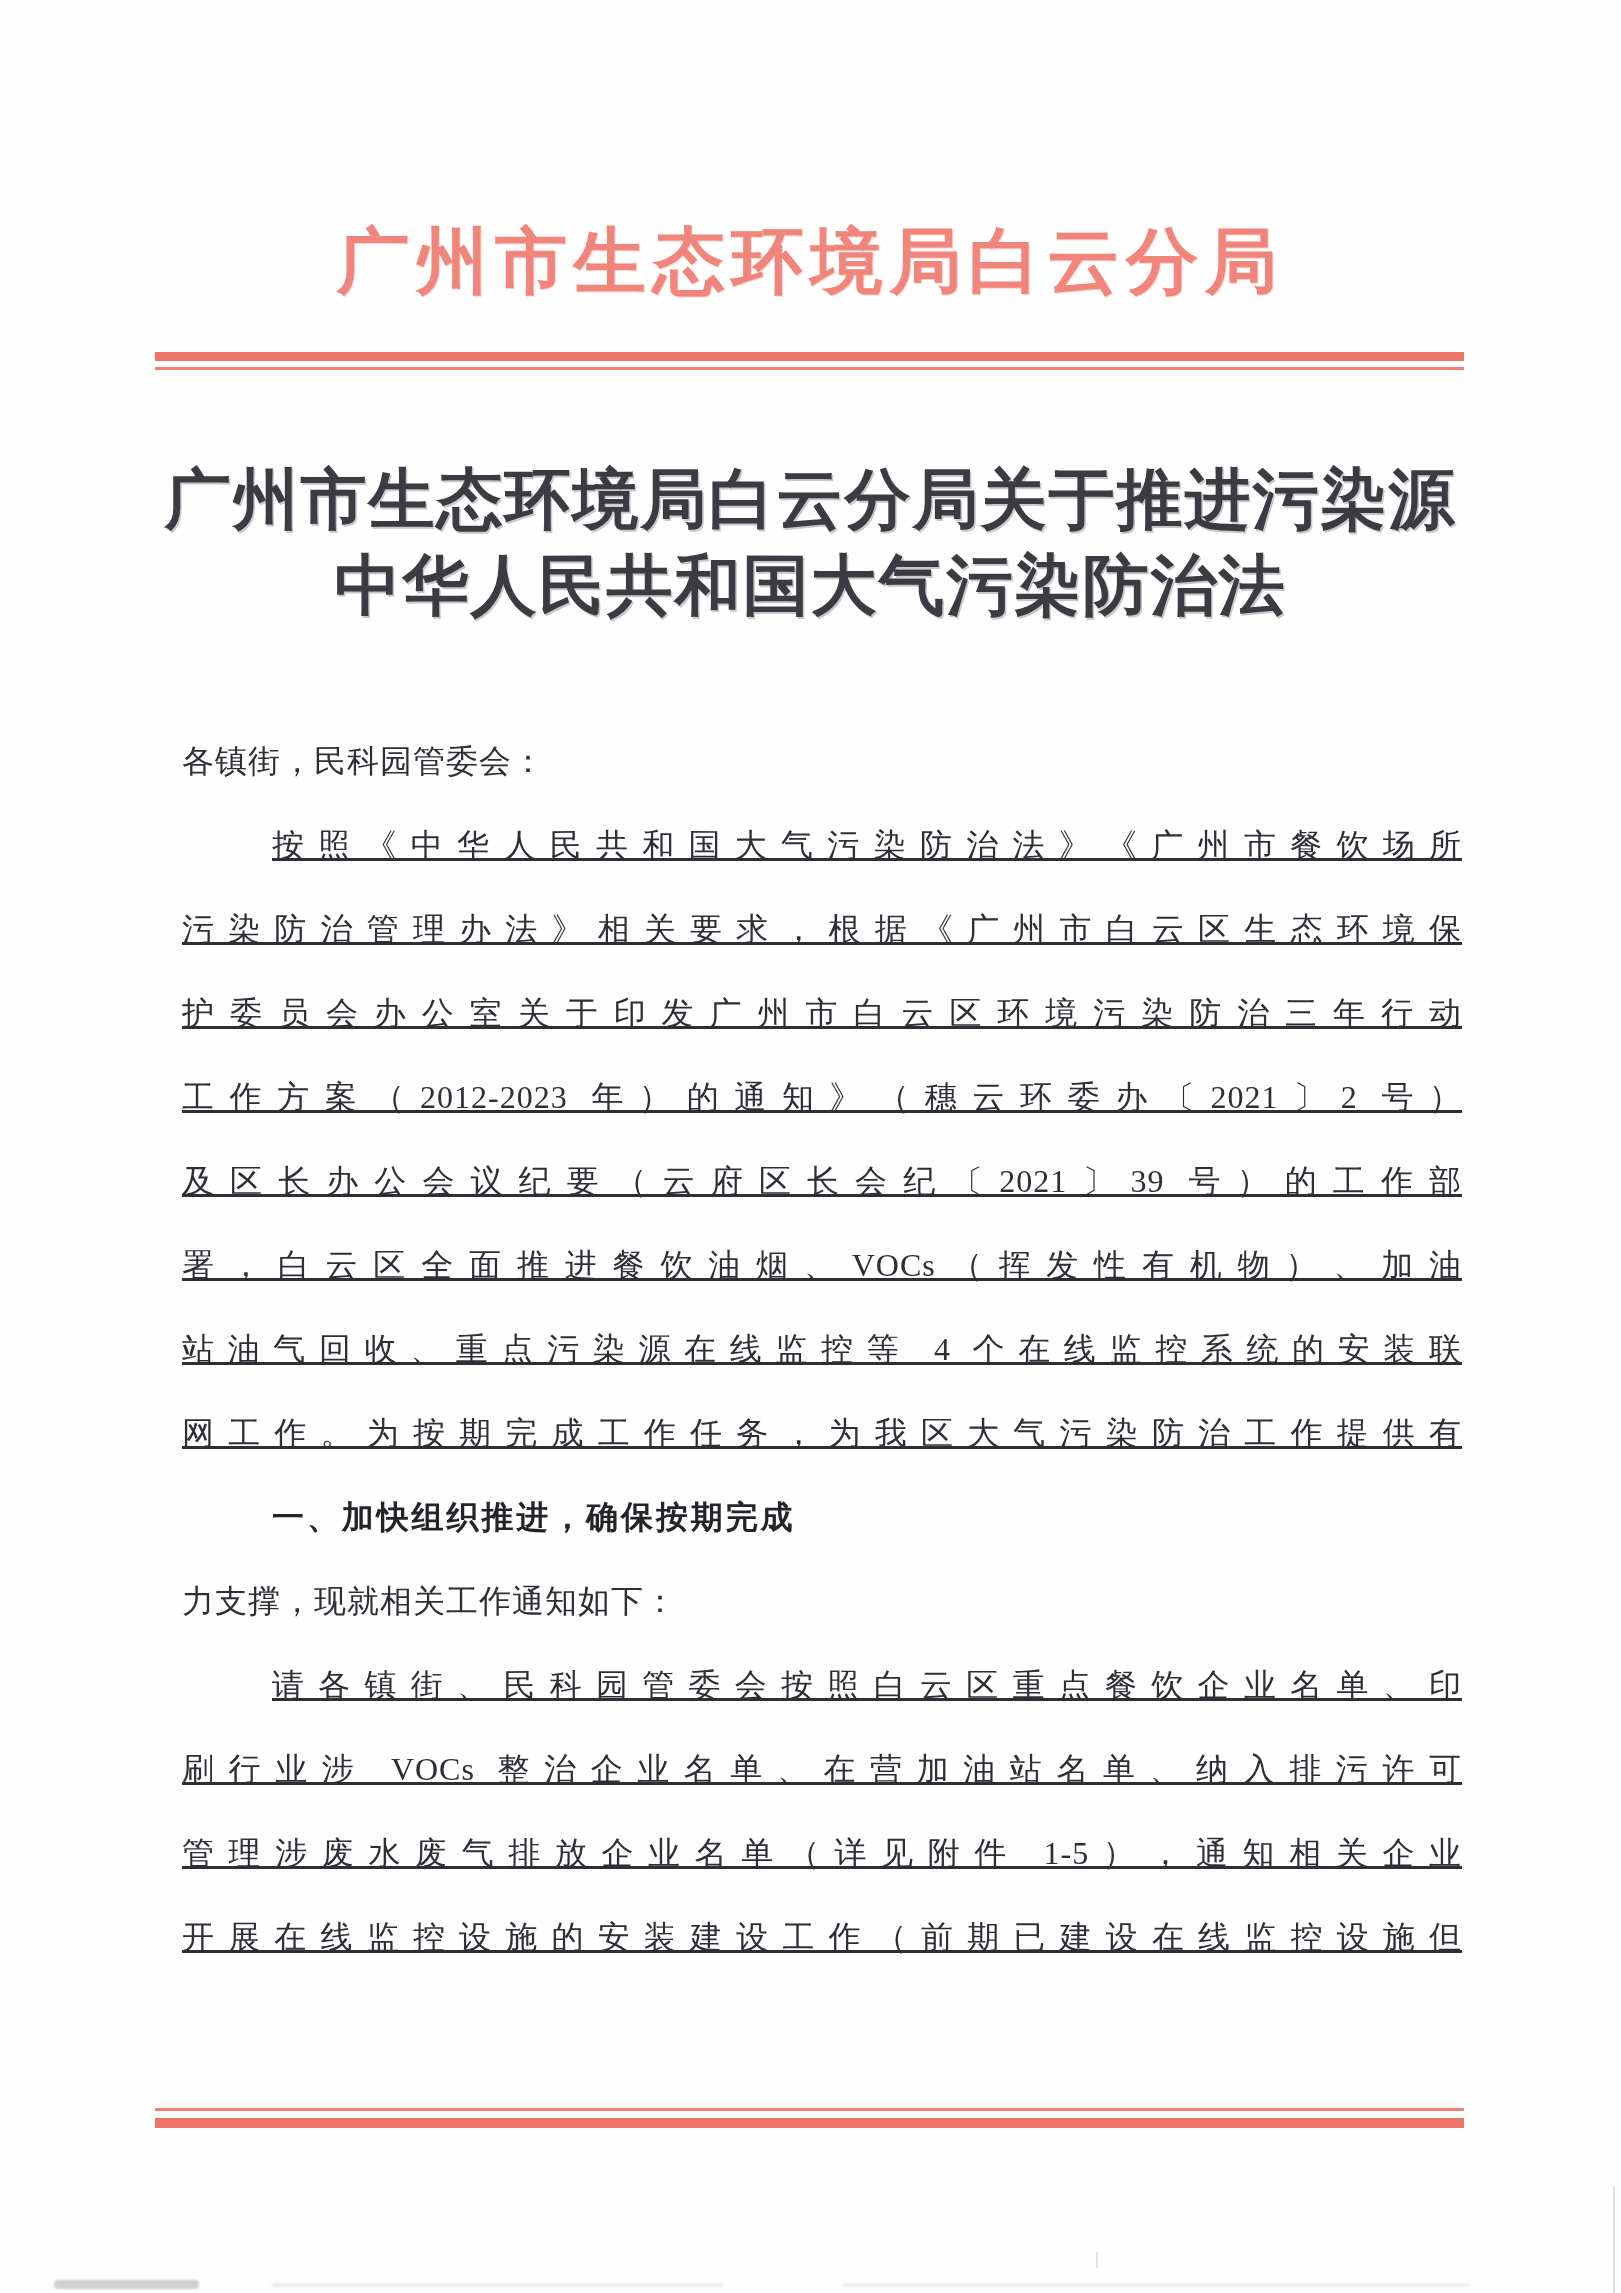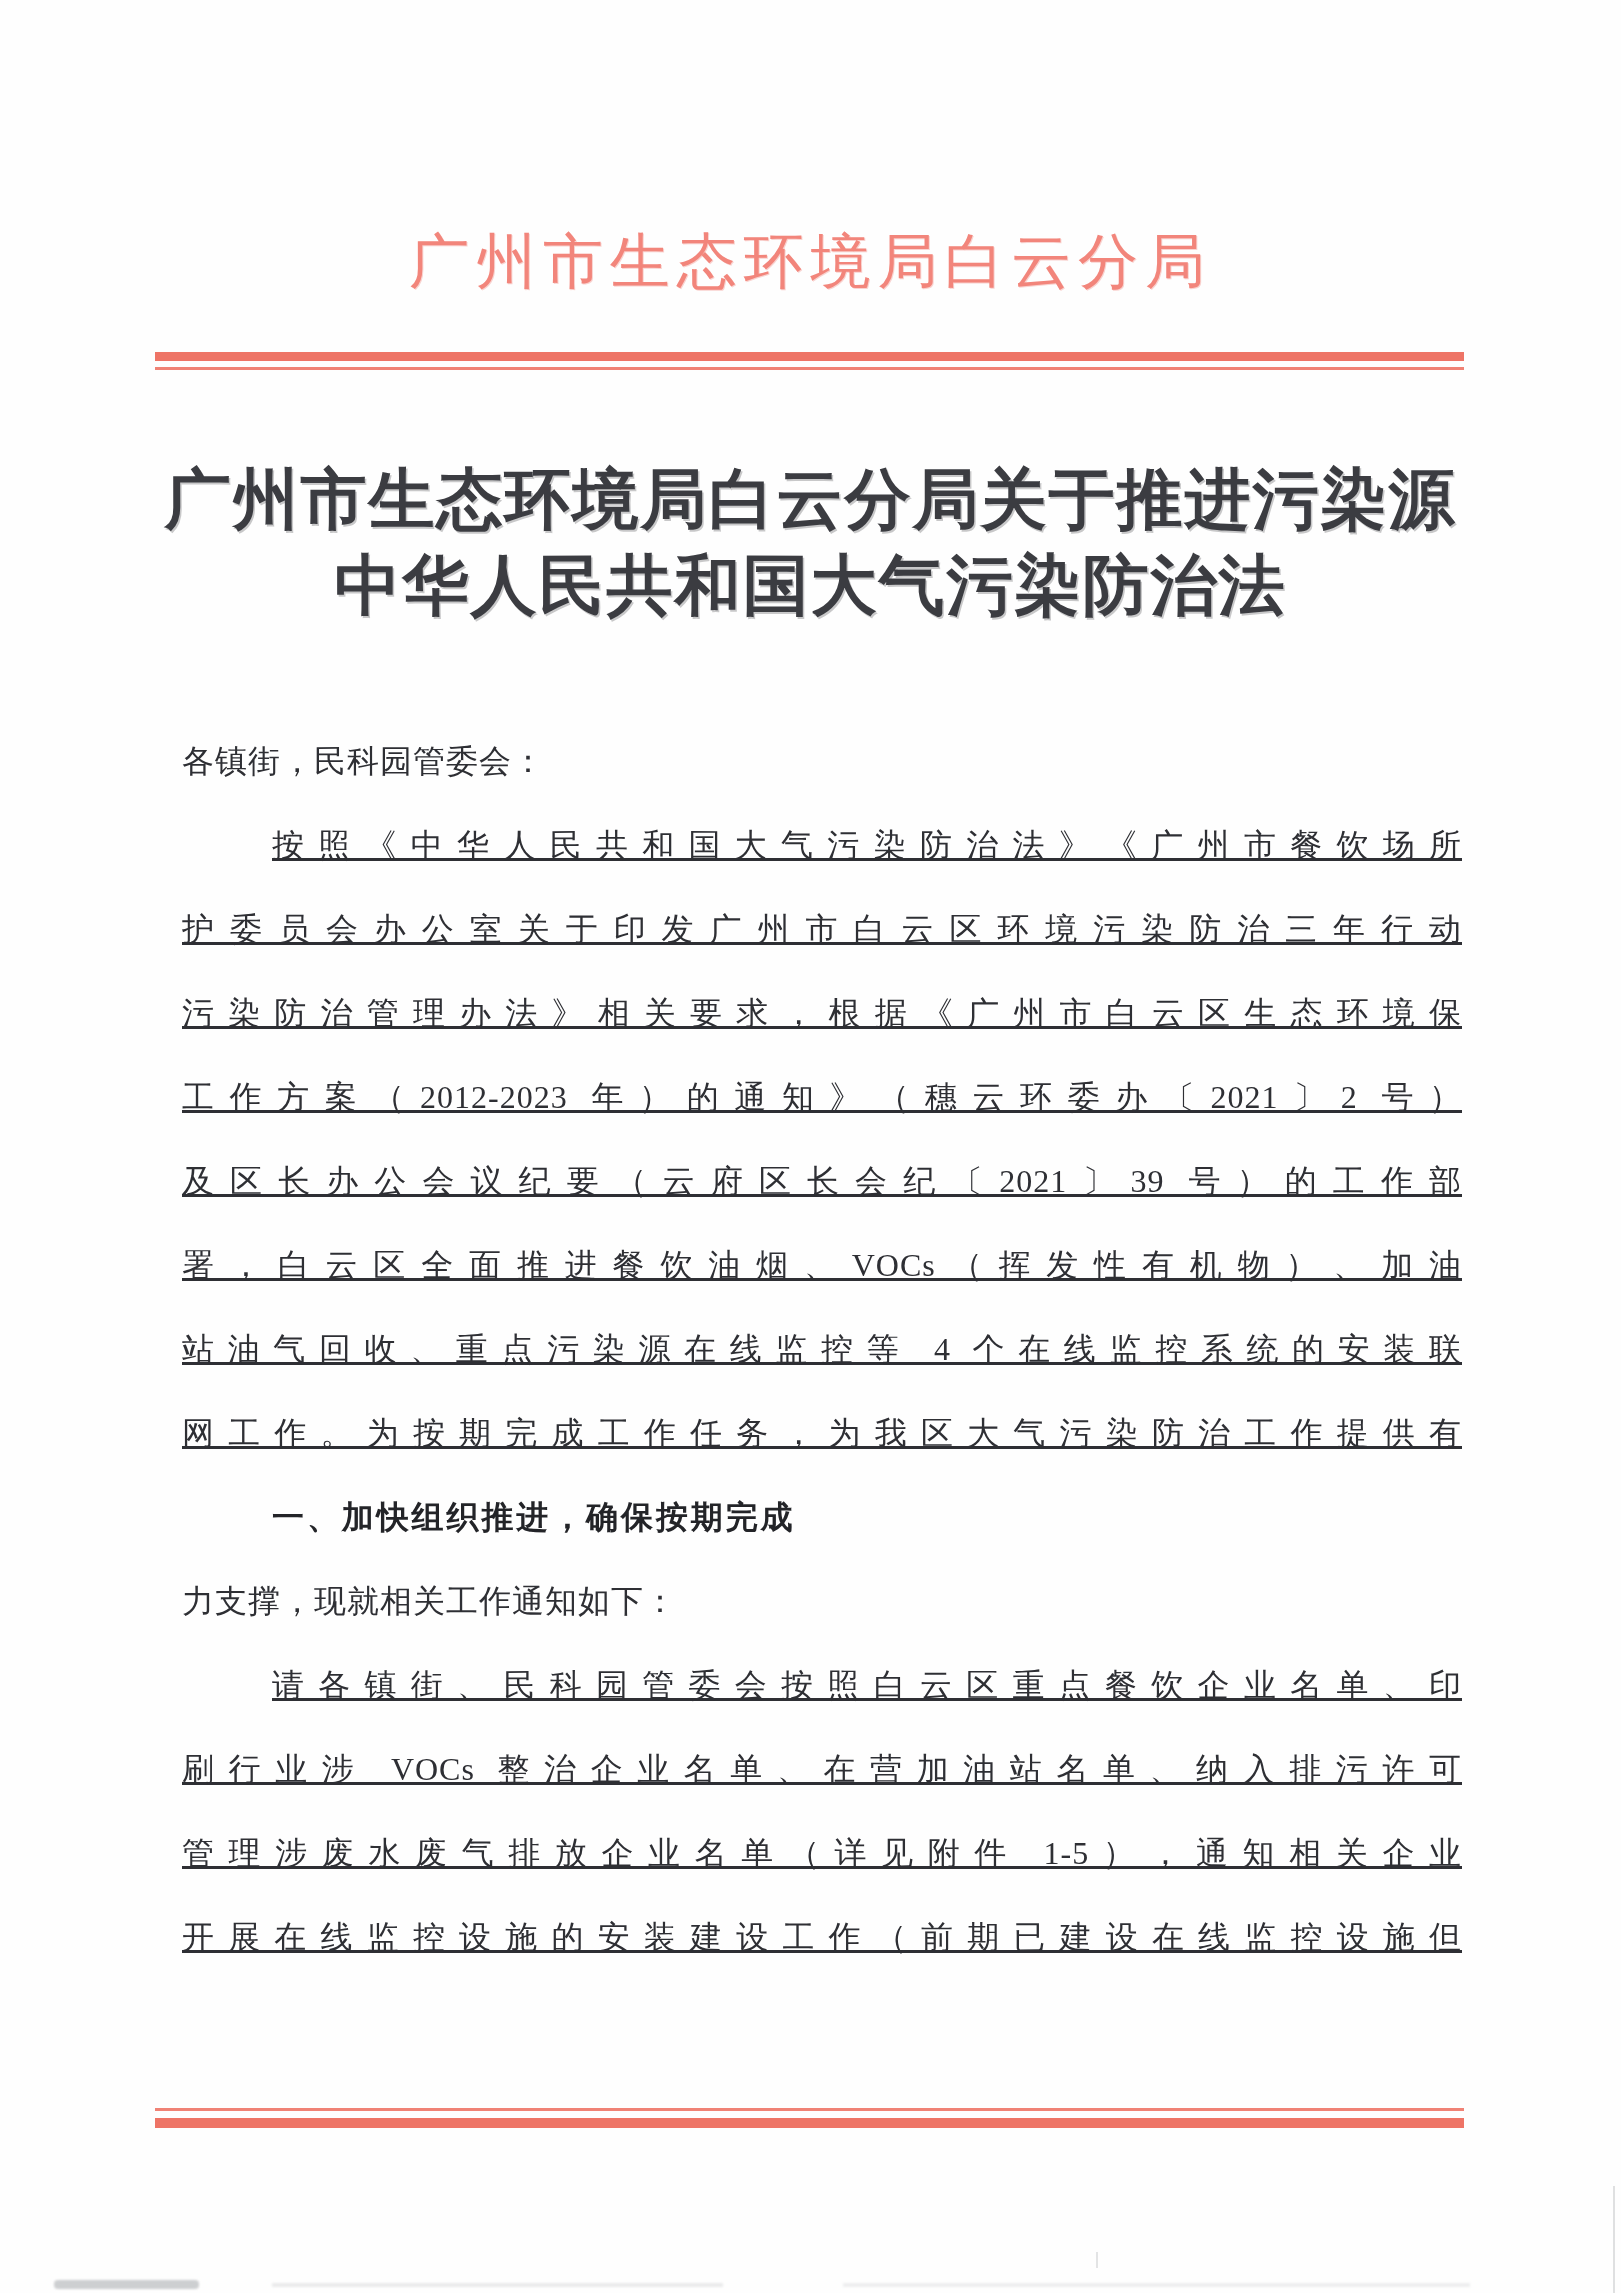--- a/index.html
+++ b/index.html
@@ -15,22 +15,22 @@
     position:relative;
     width:1621px;height:2294px;
     background:var(--paper);
     overflow:hidden;
     font-family:"Liberation Serif","DejaVu Serif",serif;
   }
   
   .letterhead{
     position:absolute;top:208px;left:0;right:0;
     text-align:center;
-    font-size:60px;line-height:108px;
-    font-weight:400;
+    font-size:72px;line-height:108px;
+    font-weight:700;
     letter-spacing:6.9px;
     color:var(--accent-text);
     text-shadow:1px 1px 0 rgba(242,133,123,.35);
   }
   
   .rule{position:absolute;left:155px;width:1309px;background:var(--accent-line);}
   .rule-top-thick{top:352px;height:8.8px;}
   .rule-top-thin{top:367px;height:2.9px;opacity:.9;}
   .rule-bottom-thin{top:2108px;height:2.9px;opacity:.9;}
   .rule-bottom-thick{top:2118px;height:9.8px;}
@@ -86,22 +86,22 @@
   <div class="rule rule-top-thin"></div>
 
   <div class="doc-title">
     <div>广州市生态环境局白云分局关于推进污染源</div>
     <div>中华人民共和国大气污染防治法</div>
   </div>
 
   <div class="body-text">
       <div class="line">各镇街，民科园管委会：</div>
       <div class="line indent justify">按照《中华人民共和国大气污染防治法》《广州市餐饮场所</div>
+      <div class="line justify">污染防治管理办法》相关要求，根据《广州市白云区生态环境保</div>
       <div class="line justify">护委员会办公室关于印发广州市白云区环境污染防治三年行动</div>
-      <div class="line justify">污染防治管理办法》相关要求，根据《广州市白云区生态环境保</div>
       <div class="line justify">工作方案（2012-2023 年）的通知》（穗云环委办〔2021〕2 号）</div>
       <div class="line justify">及区长办公会议纪要（云府区长会纪〔2021〕39 号）的工作部</div>
       <div class="line justify">署，白云区全面推进餐饮油烟、VOCs（挥发性有机物）、加油</div>
       <div class="line justify">站油气回收、重点污染源在线监控等 4 个在线监控系统的安装联</div>
       <div class="line justify">网工作。为按期完成工作任务，为我区大气污染防治工作提供有</div>
       <div class="line indent bold">一、加快组织推进，确保按期完成</div>
       <div class="line">力支撑，现就相关工作通知如下：</div>
       <div class="line indent justify">请各镇街、民科园管委会按照白云区重点餐饮企业名单、印</div>
       <div class="line justify">刷行业涉 VOCs 整治企业名单、在营加油站名单、纳入排污许可</div>
       <div class="line justify">管理涉废水废气排放企业名单（详见附件 1-5），通知相关企业</div>

